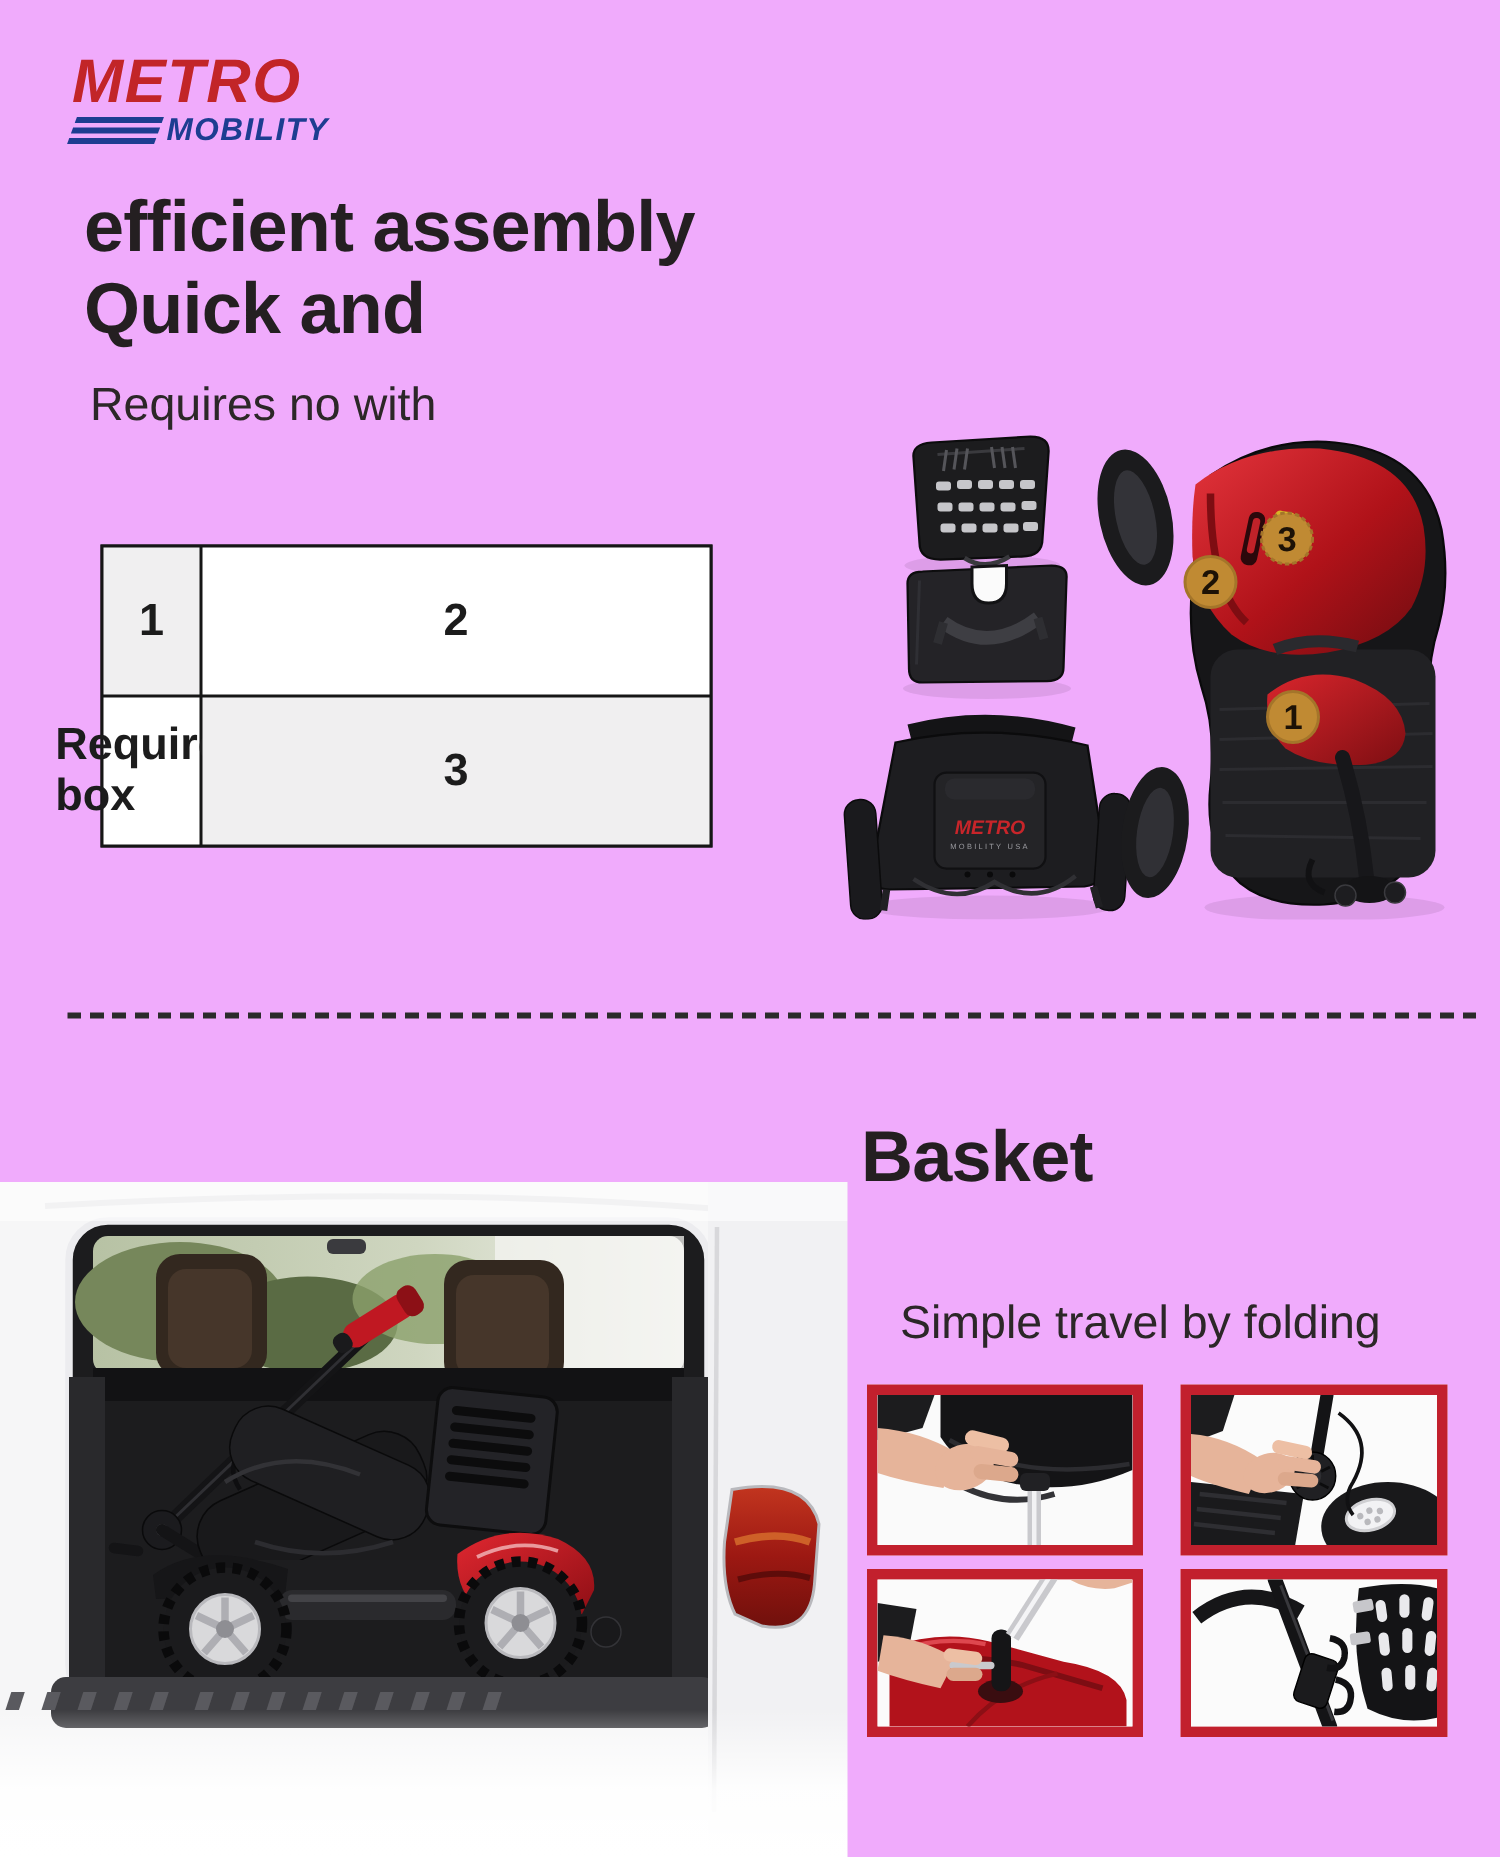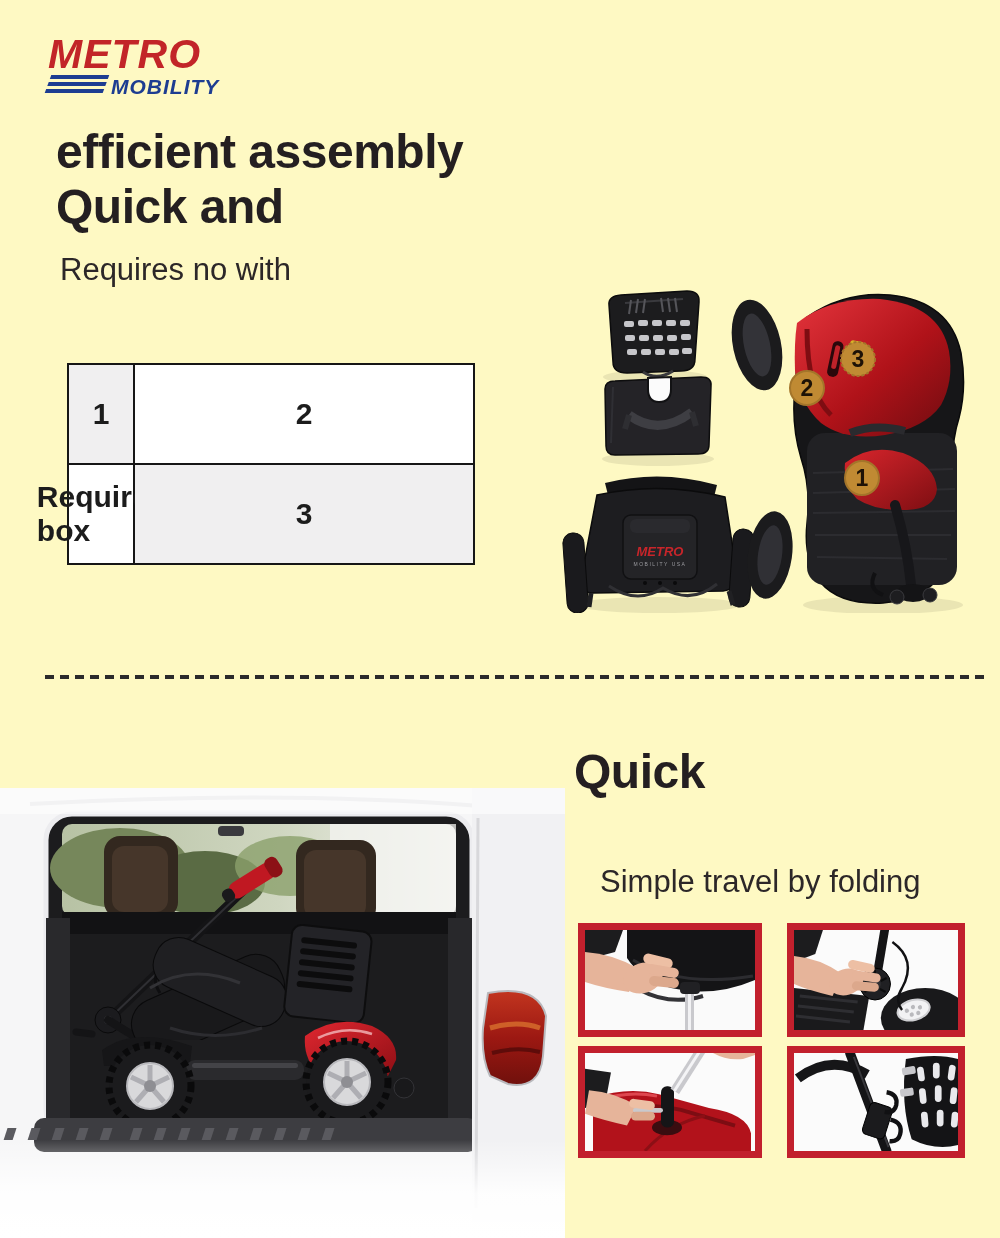--- a/index.html
+++ b/index.html
@@ -1,26 +1,26 @@
 <!DOCTYPE html>
 <html><head>
 <meta charset="utf-8">
 <style>
   html,body{margin:0;padding:0;background:#ffffff;}
   .canvas{
-    position:relative;width:1000px;height:1238px;background:#fef9c3;overflow:hidden;
+    position:relative;width:1000px;height:1238px;background:#f0abfc;overflow:hidden;
     font-family:"Liberation Sans", sans-serif;color:#231f20;
   }
   .abs{position:absolute;}
 
   
   .logo{left:48px;top:34px;width:190px;}
   .logo-metro{font-size:41px;line-height:40px;font-weight:bold;font-style:italic;
     color:#c22528;letter-spacing:1px;}
-  .logo-row{display:flex;align-items:flex-start;margin-top:1px;}
+  .logo-row{display:flex;align-items:center;margin-top:1px;}
   .logo-stripes{display:flex;flex-direction:column;gap:3px;margin-right:5px;transform:skewX(-20deg);}
   .logo-stripes span{display:block;width:58px;height:4px;background:#1d3d91;}
   .logo-mobility{font-size:21px;font-weight:bold;font-style:italic;color:#1d3d91;letter-spacing:1px;}
 
   
   .h-big{font-size:48px;line-height:55px;font-weight:800;letter-spacing:-0.5px;color:#241f21;}
   .h1{left:56px;top:124px;}
   .sub{font-size:31px;font-weight:400;color:#2c2728;}
   .sub1{left:60px;top:252px;}
   .h2{left:574px;top:744px;}
@@ -199,21 +199,21 @@
         <text x="262" y="113">2</text>
         <circle cx="317" cy="195" r="17" fill="#c08a33" stroke="#a4752a" stroke-width="2"></circle>
         <text x="317" y="203">1</text>
       </g>
     </g>
   </svg>
 
   <div class="abs divider"></div>
 
   <div class="abs h-big h2">
-    <div>Quick</div>
+    <div>Basket</div>
   </div>
   <div class="abs sub sub2">Simple travel by folding</div>
 
   <svg class="abs fig trunk-fig" width="565" height="450" viewBox="0 0 565 450">
     <defs>
       <linearGradient id="fadeBottom" x1="0" y1="0" x2="0" y2="1">
         <stop offset="0" stop-color="#ffffff" stop-opacity="0"></stop>
         <stop offset="0.55" stop-color="#ffffff" stop-opacity="0.9"></stop>
         <stop offset="1" stop-color="#ffffff"></stop>
       </linearGradient>

